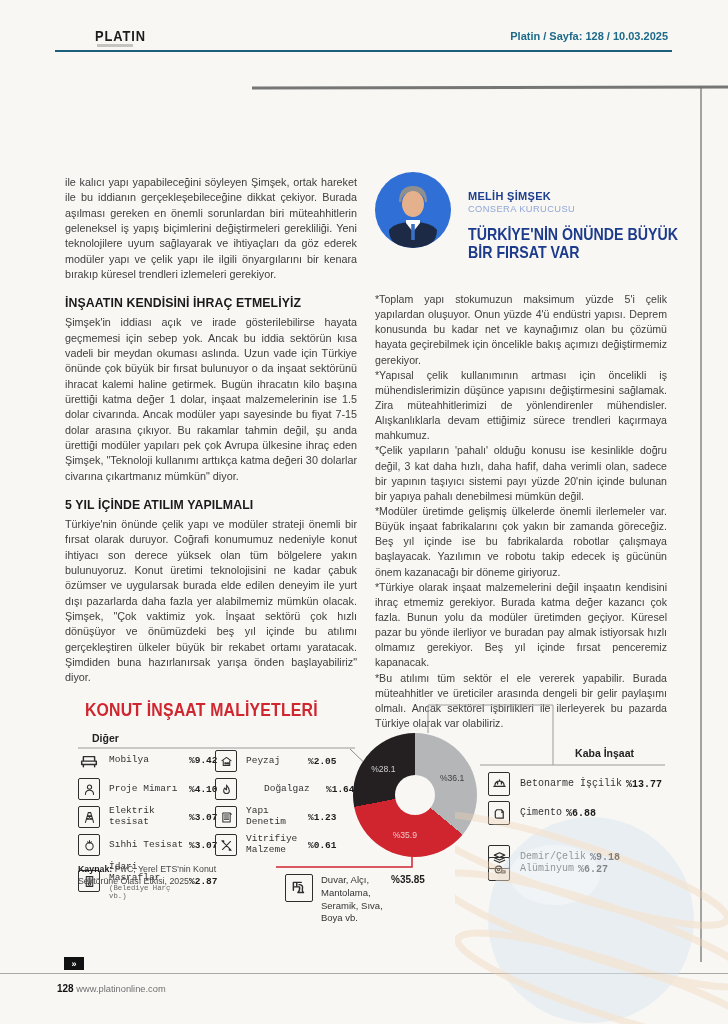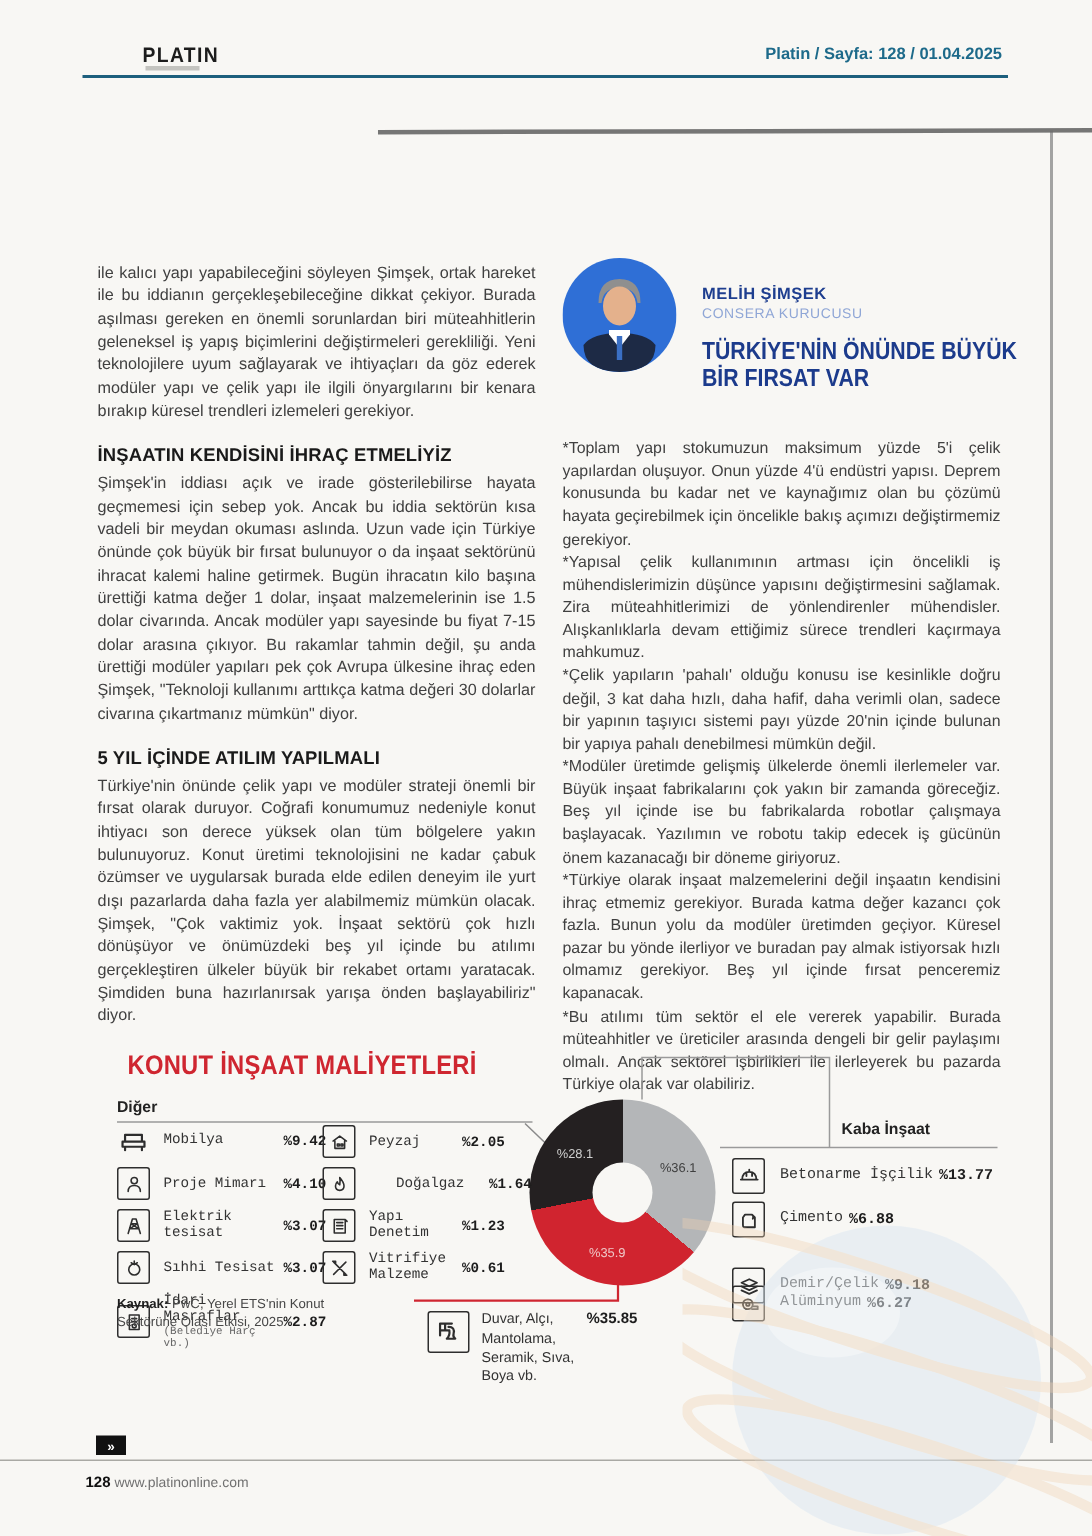--- a/index.html
+++ b/index.html
@@ -23,21 +23,21 @@
   .avatar{width:76px;height:76px;flex:0 0 76px;}
   .profile-info{margin-left:17px;padding-top:18px;}
   .p-name{font-size:11px;font-weight:bold;color:#1e3e8f;letter-spacing:.3px;}
   .p-title{font-size:9.3px;color:#8fa6d6;letter-spacing:.4px;margin-top:2px;}
   .p-headline{margin-top:12px;font-size:16.5px;font-weight:bold;color:#1c3b8c;line-height:1.08;
               transform:scaleX(.86);transform-origin:left;white-space:nowrap;letter-spacing:0;}
   .bullets p{margin:0;font-size:10.6px;line-height:1.43;text-align:justify;color:#404040;}
   
   .ig-title{position:absolute;left:85px;top:700px;font-size:18px;font-weight:bold;color:#cf2630;
             transform:scaleX(.88);transform-origin:left;letter-spacing:.2px;white-space:nowrap;}
-  .ig-group{position:absolute;font-size:10.5px;font-weight:bold;color:#222;}
+  .ig-group{position:absolute;font-size:10.5px;font-weight:bold;color:#222;margin-left:14px;}
   .connectors{position:absolute;left:0;top:695px;pointer-events:none;}
   .ig-col{position:absolute;}
   .ig-row{position:absolute;left:0;display:flex;align-items:center;font-family:Liberation Mono, monospace;}
   .icon-box{width:20px;height:20px;border:1.4px solid #2e2e2e;border-radius:2px;flex:0 0 20px;
             display:flex;align-items:center;justify-content:center;background:#fff0;}
   .icon-plain{width:22px;height:20px;flex:0 0 22px;display:flex;align-items:center;justify-content:center;}
   .ig-label{margin-left:9px;font-size:9.5px;color:#333;width:80px;line-height:1.15;}
   .ig-sub{display:block;font-size:7.3px;color:#666;}
   .ig-value{font-size:9.5px;font-weight:bold;color:#1d1d1d;white-space:nowrap;}
   .ig-row-inline .ig-label{width:auto;}
@@ -63,21 +63,21 @@
   .planet{position:absolute;left:455px;top:800px;opacity:.5;}
   svg.ic{stroke:#2e2e2e;fill:none;stroke-width:1.3;stroke-linecap:round;stroke-linejoin:round;}
 </style>
 </head>
 <body>
 
 <div class="page">
 
   <div class="logo">PLATIN</div>
   <div class="logo-sub"></div>
-  <div class="header-meta">Platin / Sayfa: 128 / 01.04.2025</div>
+  <div class="header-meta">Platin / Sayfa: 128 / 10.03.2025</div>
   <div class="header-rule"></div>
   <div class="scan-top"></div>
   <div class="scan-right"></div>
 
   <div class="col-left">
     <p class="body-text">ile kalıcı yapı yapabileceğini söyleyen Şimşek, ortak hareket ile bu iddianın gerçekleşebileceğine dikkat çekiyor. Burada aşılması gereken en önemli sorunlardan biri müteahhitlerin geleneksel iş yapış biçimlerini değiştirmeleri gerekliliği. Yeni teknolojilere uyum sağlayarak ve ihtiyaçları da göz ederek modüler yapı ve çelik yapı ile ilgili önyargılarını bir kenara bırakıp küresel trendleri izlemeleri gerekiyor.</p>
     <h3 class="sec-head">İNŞAATIN KENDİSİNİ İHRAÇ ETMELİYİZ</h3>
     <p class="body-text">Şimşek'in iddiası açık ve irade gösterilebilirse hayata geçmemesi için sebep yok. Ancak bu iddia sektörün kısa vadeli bir meydan okuması aslında. Uzun vade için Türkiye önünde çok büyük bir fırsat bulunuyor o da inşaat sektörünü ihracat kalemi haline getirmek. Bugün ihracatın kilo başına ürettiği katma değer 1 dolar, inşaat malzemelerinin ise 1.5 dolar civarında. Ancak modüler yapı sayesinde bu fiyat 7-15 dolar arasına çıkıyor. Bu rakamlar tahmin değil, şu anda ürettiği modüler yapıları pek çok Avrupa ülkesine ihraç eden Şimşek, "Teknoloji kullanımı arttıkça katma değeri 30 dolarlar civarına çıkartmanız mümkün" diyor.</p>
     <h3 class="sec-head">5 YIL İÇİNDE ATILIM YAPILMALI</h3>
     <p class="body-text">Türkiye'nin önünde çelik yapı ve modüler strateji önemli bir fırsat olarak duruyor. Coğrafi konumumuz nedeniyle konut ihtiyacı son derece yüksek olan tüm bölgelere yakın bulunuyoruz. Konut üretimi teknolojisini ne kadar çabuk özümser ve uygularsak burada elde edilen deneyim ile yurt dışı pazarlarda daha fazla yer alabilmemiz mümkün olacak. Şimşek, "Çok vaktimiz yok. İnşaat sektörü çok hızlı dönüşüyor ve önümüzdeki beş yıl içinde bu atılımı gerçekleştiren ülkeler büyük bir rekabet ortamı yaratacak. Şimdiden buna hazırlanırsak yarışa önden başlayabiliriz" diyor.</p>

